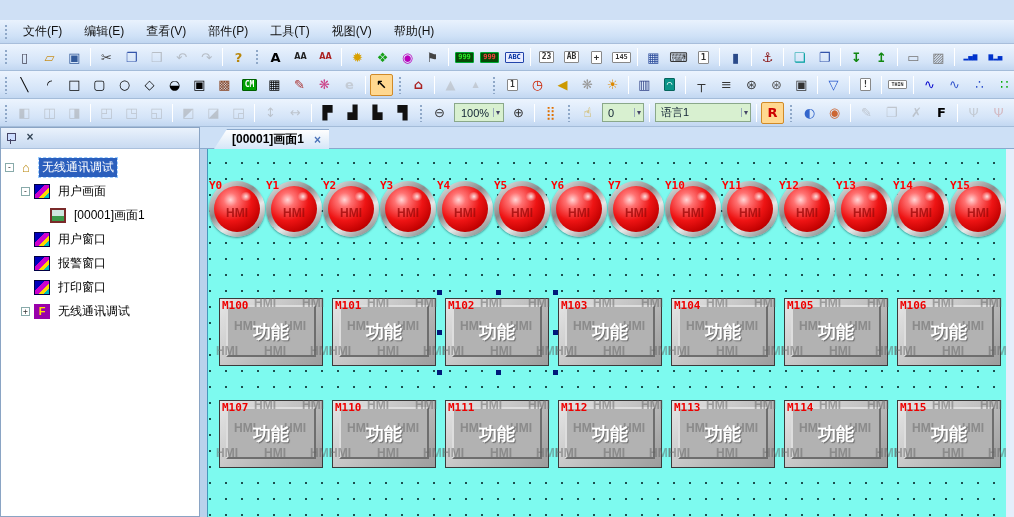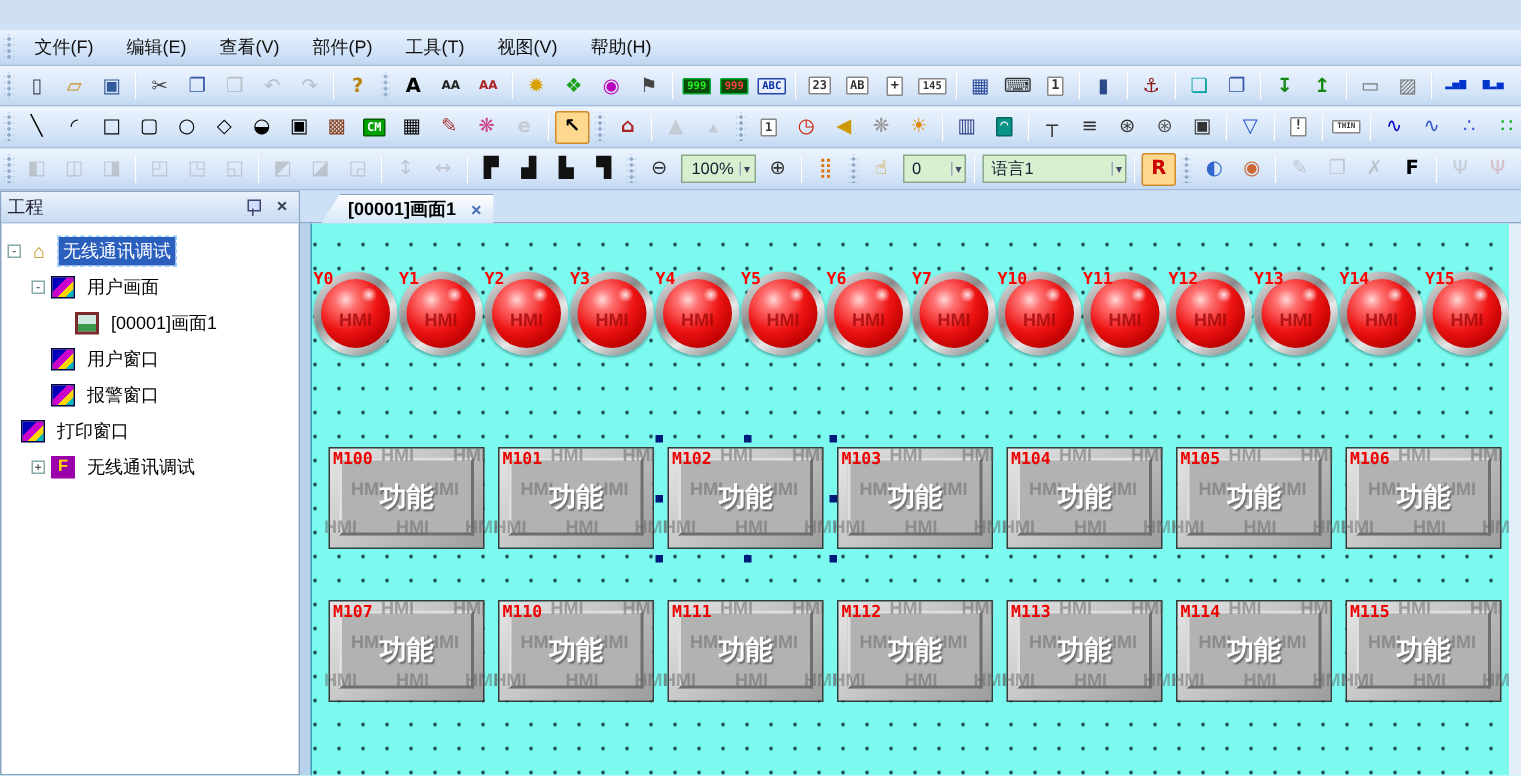--- a/index.html
+++ b/index.html
@@ -504,21 +504,20 @@
       </div>
       <div class="tbtn gray">
         <span style="color: rgb(204, 136, 136);">Ψ</span>
       </div>
     </div>
 
   <div id="main">
 
     <div id="panel">
       <div id="panel-header">
-        <div id="panel-title">工程</div>
         <div id="pin-icon"></div>
         <div id="panel-close">×</div>
       </div>
       <div id="tree">
           <div class="tree-row selected" style="padding-left: 4px;">
             <div class="expander">-</div>
             <div class="tree-icon icon-home">⌂</div>
             <span class="tree-label">无线通讯调试</span>
           </div>
           <div class="tree-row" style="padding-left: 20px;">
@@ -534,21 +533,21 @@
           <div class="tree-row" style="padding-left: 20px;">
             <div class="exp-spacer"></div>
             <div class="tree-icon icon-screens"></div>
             <span class="tree-label">用户窗口</span>
           </div>
           <div class="tree-row" style="padding-left: 20px;">
             <div class="exp-spacer"></div>
             <div class="tree-icon icon-screens"></div>
             <span class="tree-label">报警窗口</span>
           </div>
-          <div class="tree-row" style="">
+          <div class="tree-row" style="padding-left: 20px;">
             <div class="exp-spacer"></div>
             <div class="tree-icon icon-screens"></div>
             <span class="tree-label">打印窗口</span>
           </div>
           <div class="tree-row" style="padding-left: 20px;">
             <div class="expander">+</div>
             <div class="tree-icon icon-function">F</div>
             <span class="tree-label">无线通讯调试</span>
           </div>
         </div>

